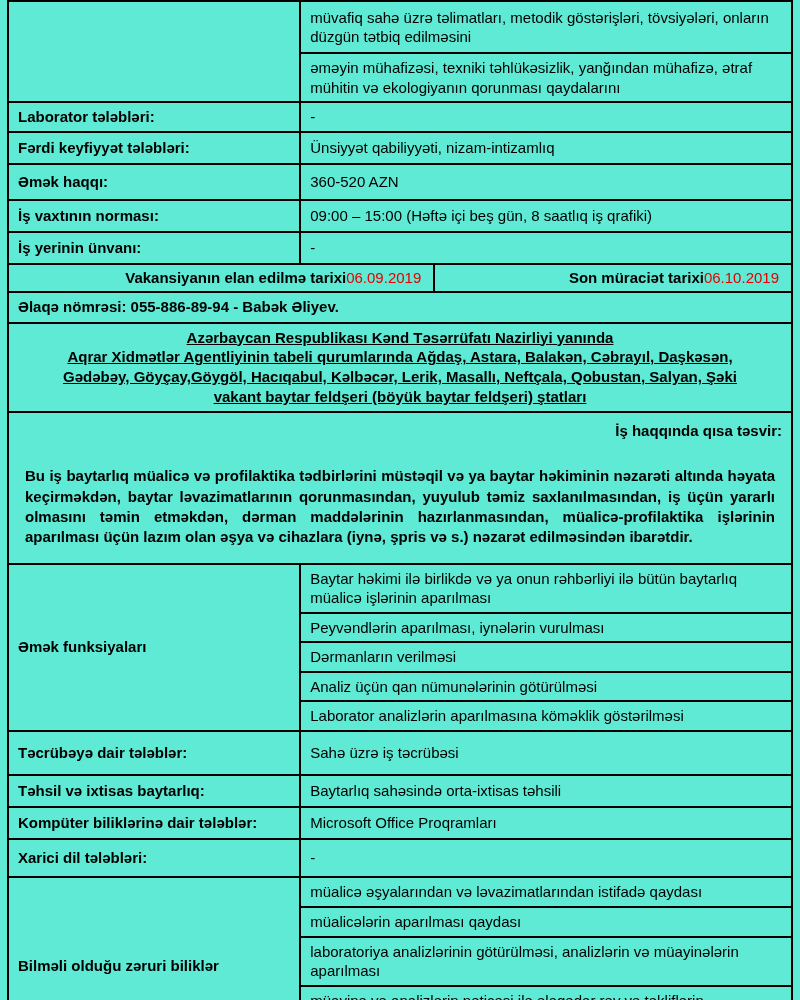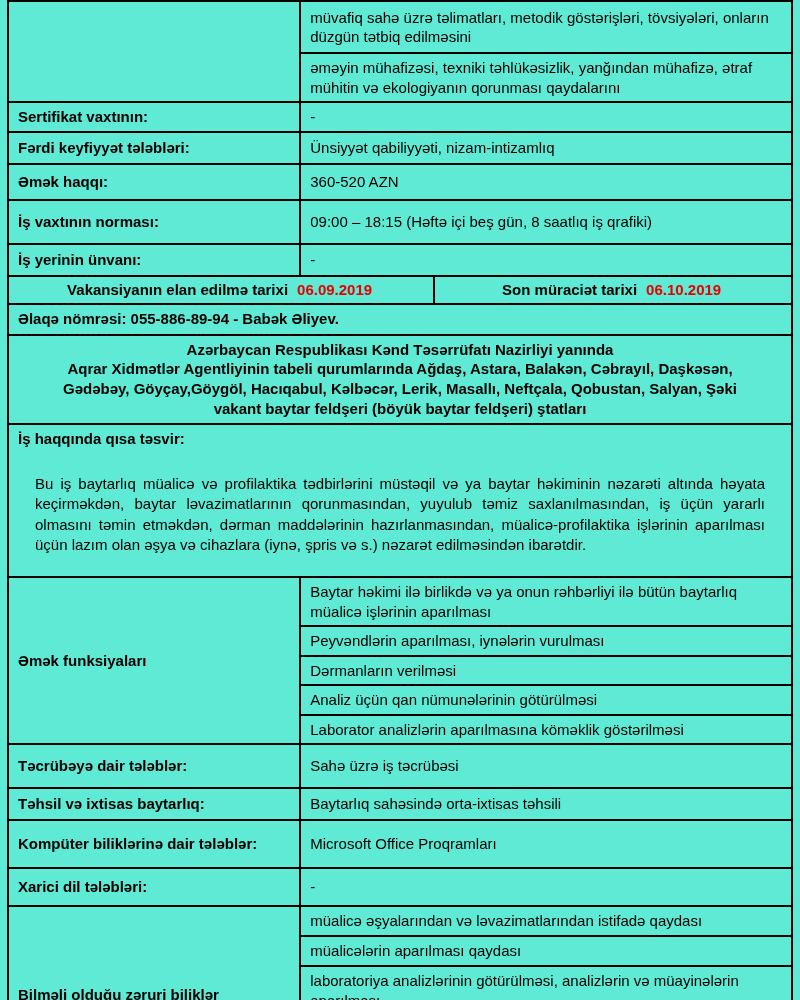--- a/index.html
+++ b/index.html
@@ -39,48 +39,49 @@
   td.value {
     font-weight: normal;
   }
   td.vtop { vertical-align: top; }
   td.indent { padding-left: 40px; }
 
   
   tr.dates td { padding: 3px 12px 3px 9px; }
   .date-flex {
     display: flex;
-    justify-content: center;
+    justify-content: flex-end;
     align-items: baseline;
   }
   .date-label { font-weight: bold; }
-  .date-value { font-weight: bold; margin-left: 9px; }
+  .date-value { font-weight: normal; }
 
   td.contact { font-weight: bold; }
 
   td.title-cell {
     text-align: center;
     font-weight: bold;
     padding: 5px 4px;
   }
   td.title-cell div { line-height: 1.32; }
 
   td.desc-cell {
     vertical-align: top;
     padding: 14px 12px 16px 12px;
   }
   .desc-heading {
-    text-align: left;
+    text-align: right;
     font-weight: bold;
     margin-bottom: 26px;
   }
   .desc-body {
-    margin: 17px;
+    margin: 7px;
     text-align: justify;
     line-height: 1.35;
+    font-weight: bold;
   }
 </style>
 </head>
 <body>
 
 <div class="page">
   <table class="vacancy">
     <colgroup>
       <col class="c1">
         <col class="c2">
@@ -90,34 +91,34 @@
 
       <tr style="height:52px;">
         <td class="label" rowspan="2"></td>
         <td class="value" colspan="2">müvafiq sahə üzrə təlimatları, metodik göstərişləri, tövsiyələri, onların düzgün tətbiq edilməsini</td>
       </tr>
       <tr style="height:42px;">
         <td class="value" colspan="2">əməyin mühafizəsi, texniki təhlükəsizlik, yanğından mühafizə, ətraf mühitin və ekologiyanın qorunması qaydalarını</td>
       </tr>
 
       <tr style="height:30px;">
-        <td class="label">Sertifikat vaxtının:</td>
+        <td class="label">Laborator tələbləri:</td>
         <td class="value indent" colspan="2">-</td>
       </tr>
       <tr style="height:32px;">
         <td class="label">Fərdi keyfiyyət tələbləri:</td>
         <td class="value" colspan="2">Ünsiyyət qabiliyyəti, nizam-intizamlıq</td>
       </tr>
       <tr style="height:36px;margin-top:24px;">
         <td class="label">Əmək haqqı:</td>
         <td class="value" colspan="2">360-520 AZN</td>
       </tr>
-      <tr style="height:44px;">
+      <tr style="height:32px;">
         <td class="label">İş vaxtının norması:</td>
-        <td class="value" colspan="2">09:00 – 18:15 (Həftə içi beş gün, 8 saatlıq iş qrafiki)</td>
+        <td class="value" colspan="2">09:00 – 15:00 (Həftə içi beş gün, 8 saatlıq iş qrafiki)</td>
       </tr>
       <tr style="height:32px;">
         <td class="label">İş yerinin ünvanı:</td>
         <td class="value" colspan="2">-</td>
       </tr>
 
       <tr class="dates" style="height:26px;">
         <td colspan="2">
           <div class="date-flex">
             <span class="date-label">Vakansiyanın elan edilmə tarixi</span>
@@ -129,21 +130,21 @@
             <span class="date-label">Son müraciət tarixi</span>
             <span class="date-value" style="color:#e60000;">06.10.2019</span>
           </div>
         </td>
       </tr>
 
       <tr style="height:31px;">
         <td class="contact" colspan="3">Əlaqə nömrəsi: 055-886-89-94 - Babək Əliyev.</td>
       </tr>
 
-      <tr style="height:82px;">
+      <tr style="height:82px;text-decoration:underline;">
         <td class="title-cell" colspan="3">
           <div>Azərbaycan Respublikası Kənd Təsərrüfatı Nazirliyi yanında</div>
           <div>Aqrar Xidmətlər Agentliyinin tabeli qurumlarında Ağdaş, Astara, Balakən, Cəbrayıl, Daşkəsən,</div>
           <div>Gədəbəy, Göyçay,Göygöl, Hacıqabul, Kəlbəcər, Lerik, Masallı, Neftçala, Qobustan, Salyan, Şəki</div>
           <div>vakant baytar feldşeri (böyük baytar feldşeri) ştatları</div>
         </td>
       </tr>
 
       <tr style="height:152px;">
         <td class="desc-cell" colspan="3">
@@ -170,21 +171,21 @@
       </tr>
 
       <tr style="height:44px;">
         <td class="label">Təcrübəyə dair tələblər:</td>
         <td class="value" colspan="2">Sahə üzrə iş təcrübəsi</td>
       </tr>
       <tr style="height:32px;">
         <td class="label">Təhsil və ixtisas baytarlıq:</td>
         <td class="value" colspan="2">Baytarlıq sahəsində orta-ixtisas təhsili</td>
       </tr>
-      <tr style="height:48px;">
+      <tr style="height:32px;">
         <td class="label">Kompüter biliklərinə dair tələblər:</td>
         <td class="value" colspan="2">Microsoft Office Proqramları</td>
       </tr>
       <tr style="height:38px;">
         <td class="label">Xarici dil tələbləri:</td>
         <td class="value vtop" colspan="2">-</td>
       </tr>
 
       <tr style="height:30px;">
         <td class="label" rowspan="4">Bilməli olduğu zəruri biliklər</td>

